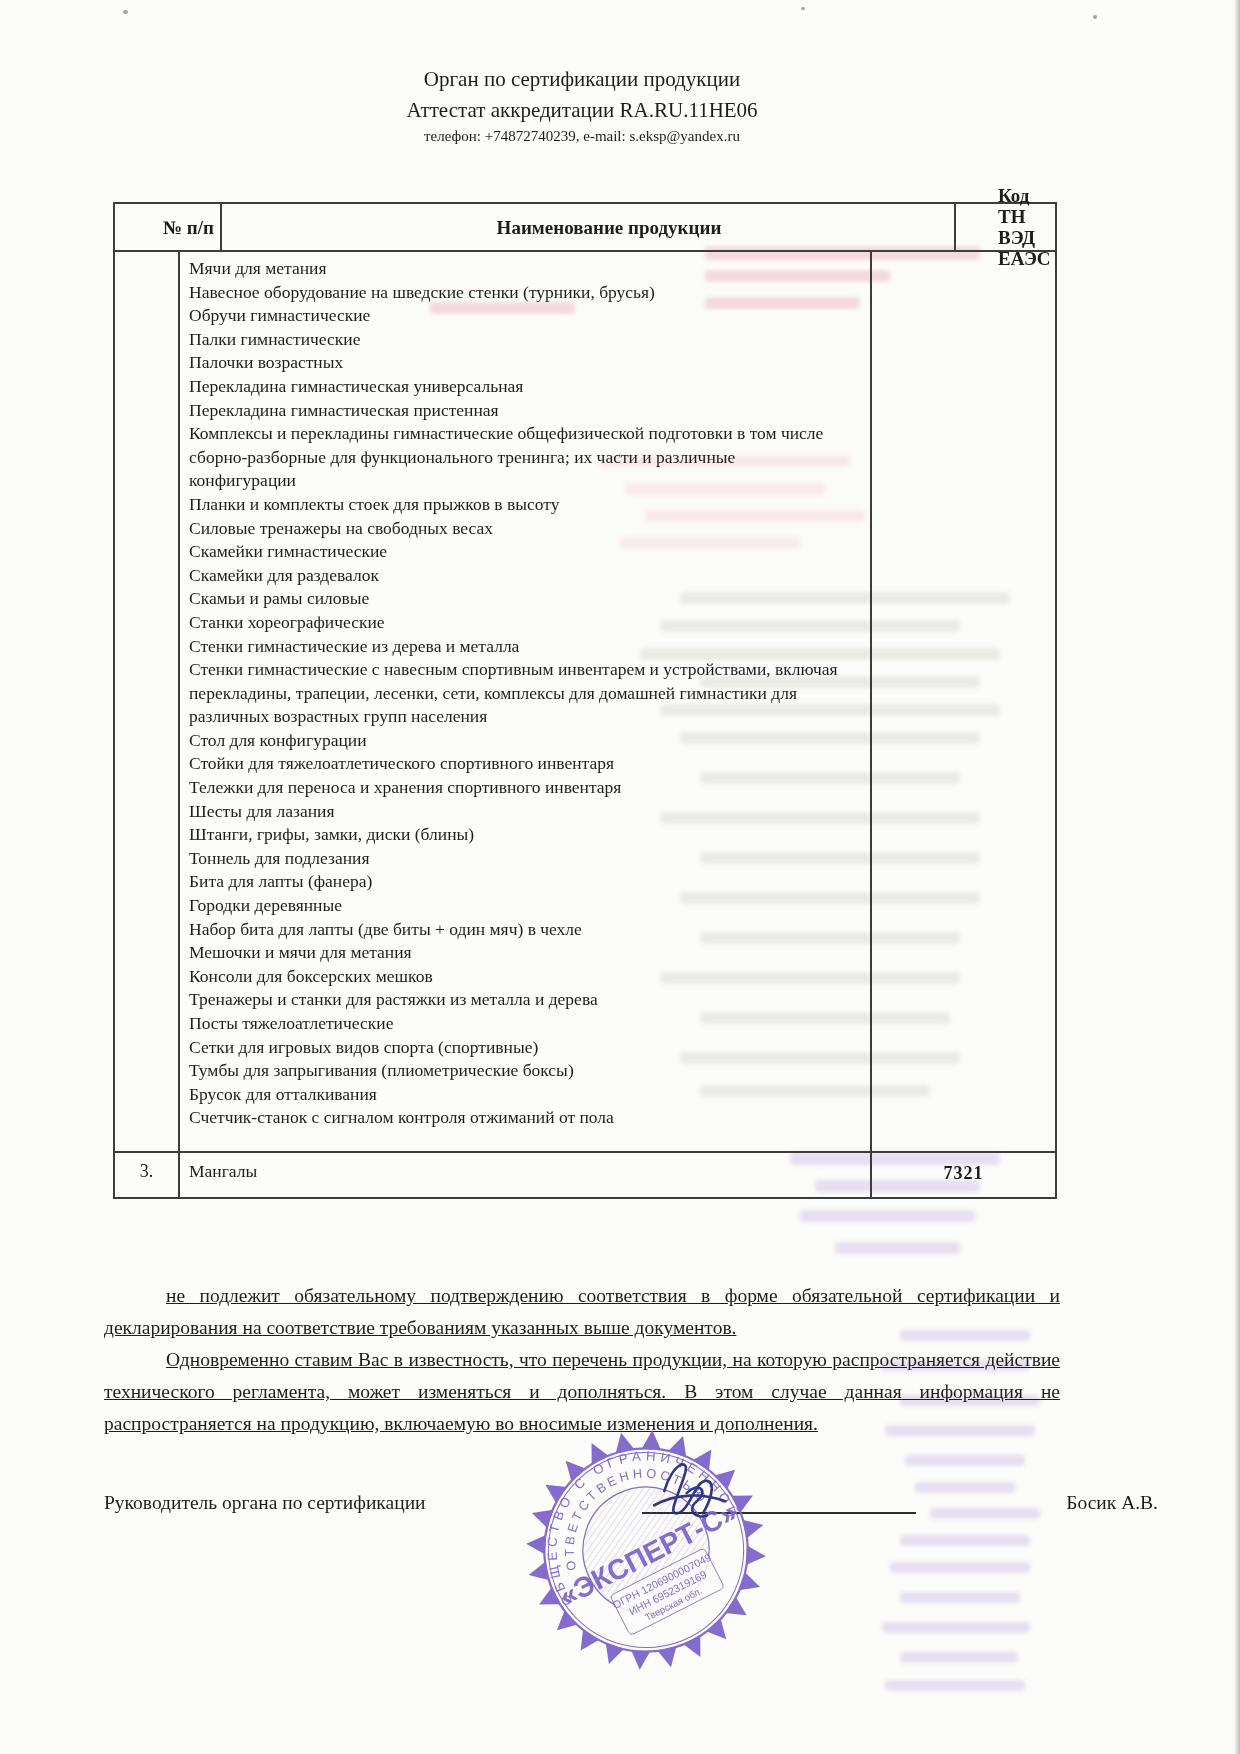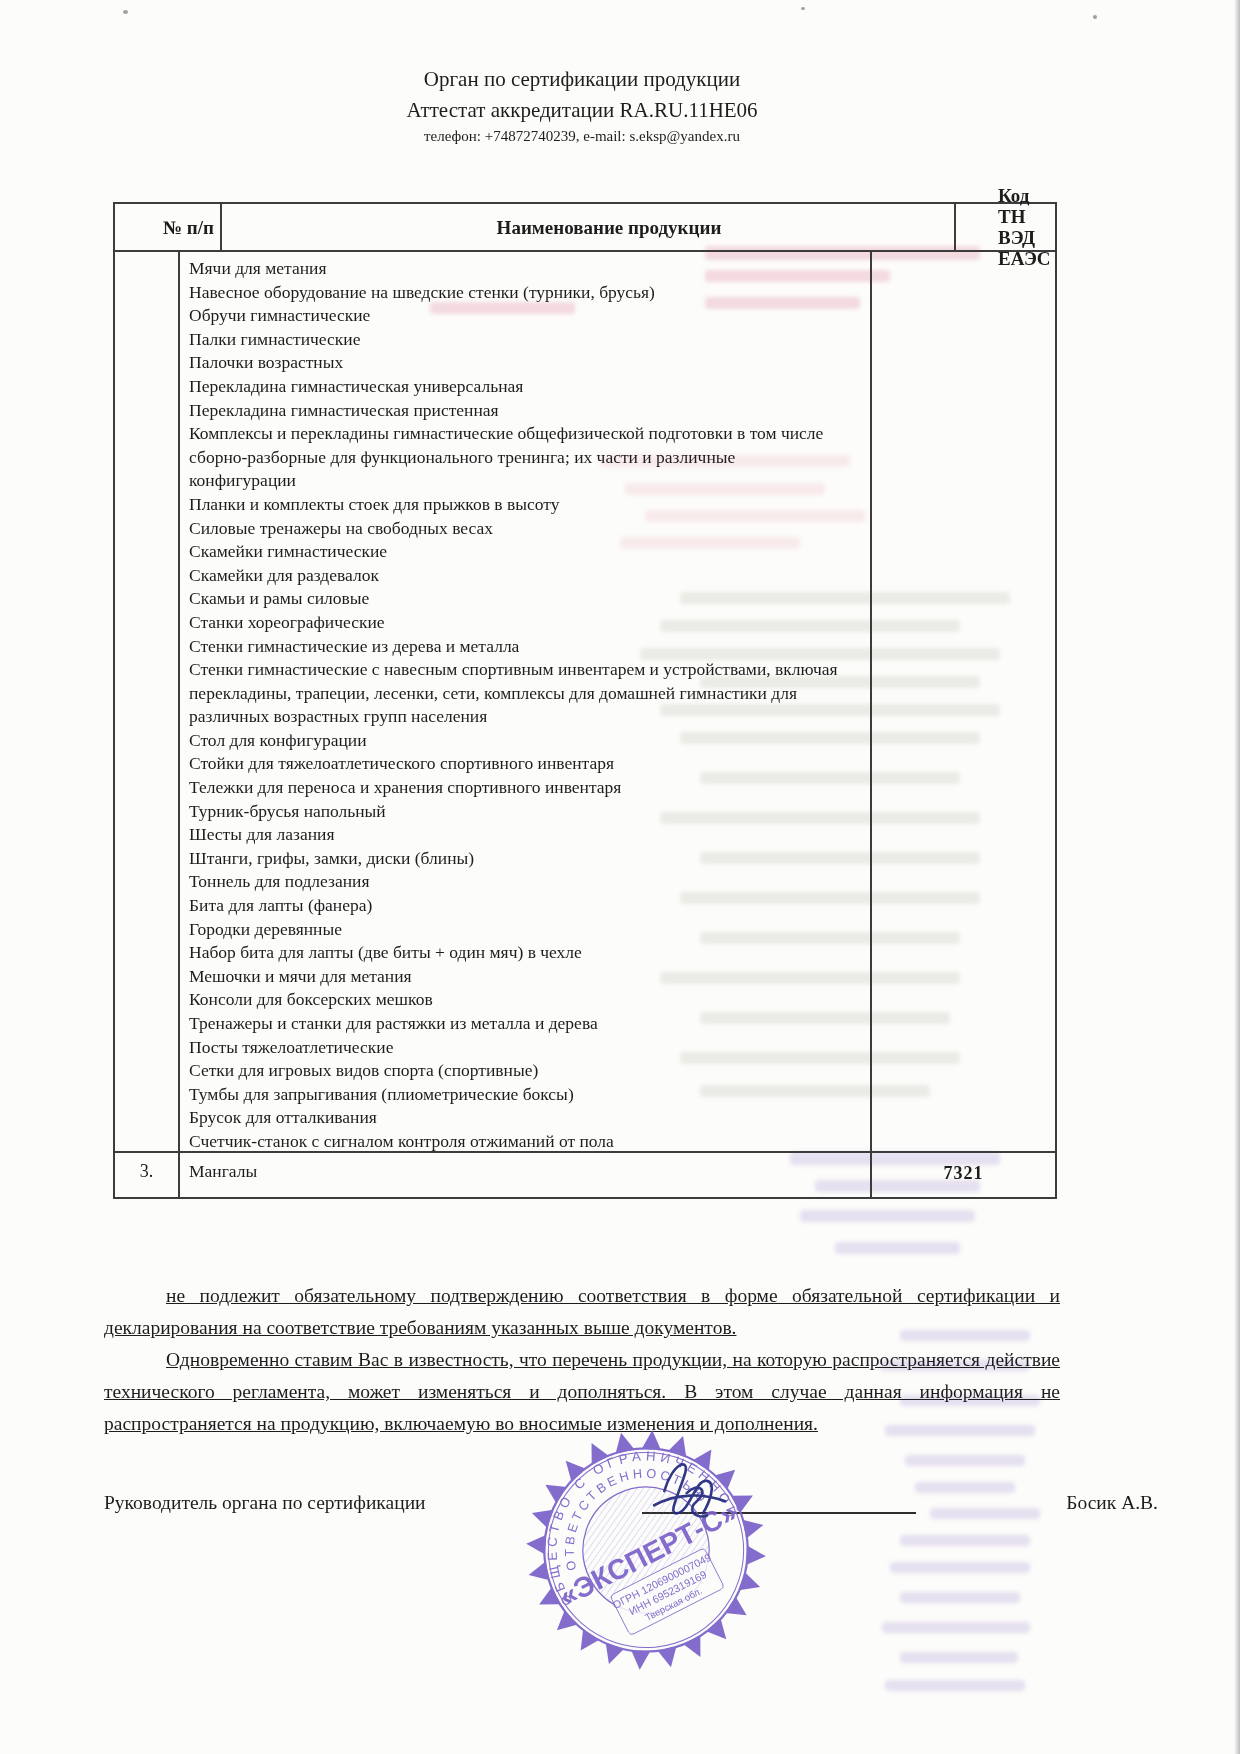--- a/index.html
+++ b/index.html
@@ -125,21 +125,20 @@
           <div class="product-line">Силовые тренажеры на свободных весах</div>
           <div class="product-line">Скамейки гимнастические</div>
           <div class="product-line">Скамейки для раздевалок</div>
           <div class="product-line">Скамьи и рамы силовые</div>
           <div class="product-line">Станки хореографические</div>
           <div class="product-line">Стенки гимнастические из дерева и металла</div>
           <div class="product-line">Стенки гимнастические с навесным спортивным инвентарем и устройствами, включая перекладины, трапеции, лесенки, сети, комплексы для домашней гимнастики для различных возрастных групп населения</div>
           <div class="product-line">Стол для конфигурации</div>
           <div class="product-line">Стойки для тяжелоатлетического спортивного инвентаря</div>
           <div class="product-line">Тележки для переноса и хранения спортивного инвентаря</div>
-          <div class="product-line">Турник-брусья напольный</div>
           <div class="product-line">Шесты для лазания</div>
           <div class="product-line">Штанги, грифы, замки, диски (блины)</div>
           <div class="product-line">Тоннель для подлезания</div>
           <div class="product-line">Бита для лапты (фанера)</div>
           <div class="product-line">Городки деревянные</div>
           <div class="product-line">Набор бита для лапты (две биты + один мяч) в чехле</div>
           <div class="product-line">Мешочки и мячи для метания</div>
           <div class="product-line">Консоли для боксерских мешков</div>
           <div class="product-line">Тренажеры и станки для растяжки из металла и дерева</div>
           <div class="product-line">Посты тяжелоатлетические</div>

